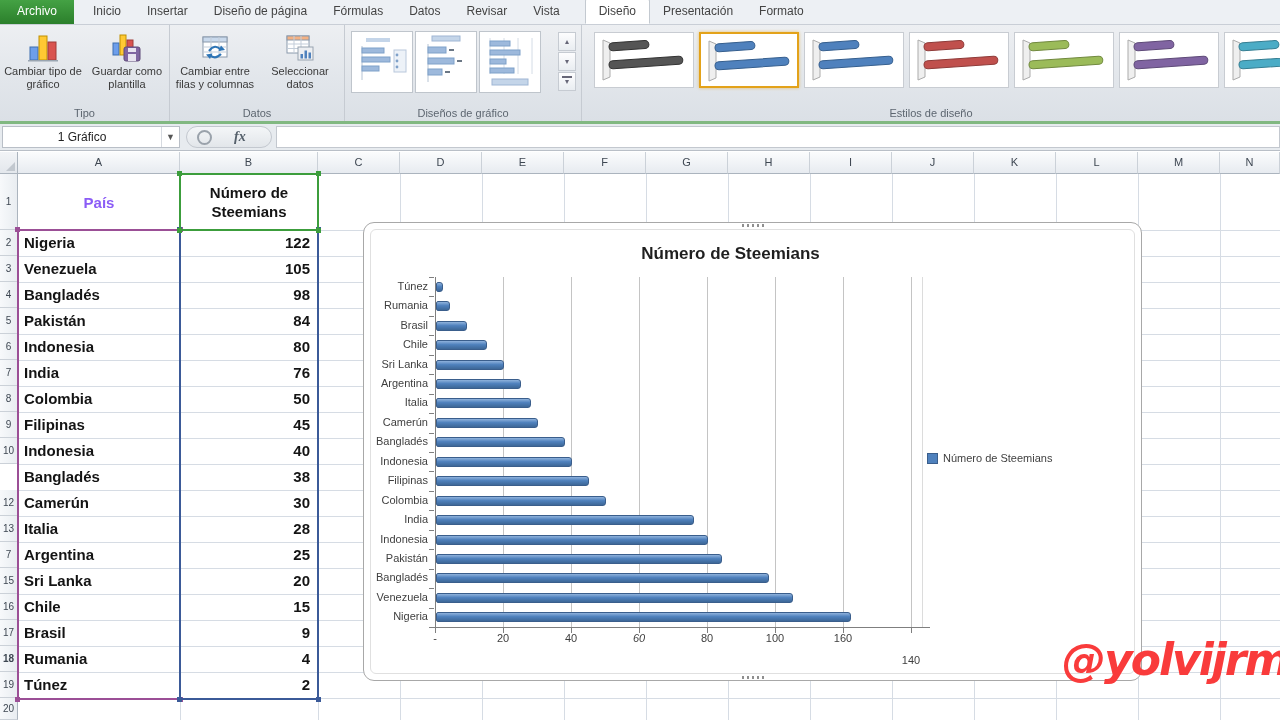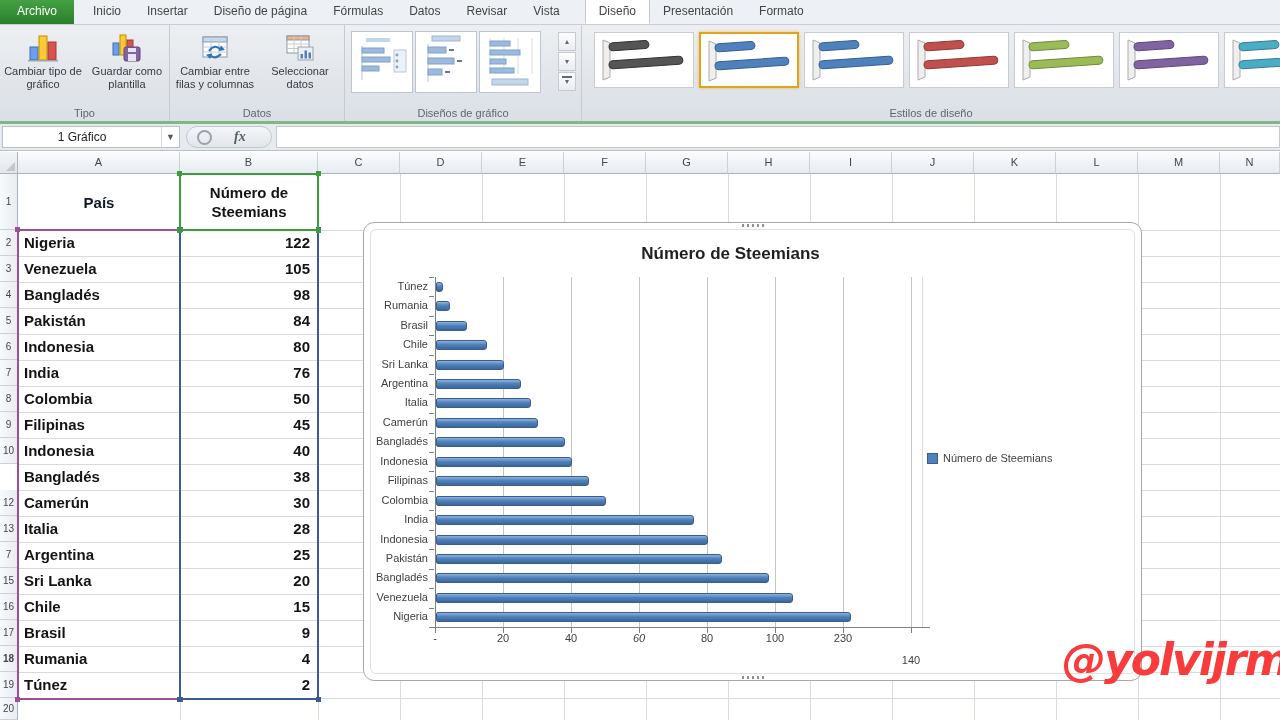--- a/index.html
+++ b/index.html
@@ -59,21 +59,21 @@
   .rhdr{position:absolute;left:0;width:18px;background:linear-gradient(90deg,#F7F9FB,#E9EDF1);
         border-right:1px solid #ABB4BE;border-bottom:1px solid #CBD1D8;box-sizing:border-box;
         font-size:10px;color:#3E4752;display:flex;align-items:center;justify-content:center;}
   .vline{position:absolute;top:174px;bottom:0;width:1px;background:#D6DCE4;}
   .hline{position:absolute;left:18px;right:0;height:1px;background:#D6DCE4;}
   .cellA{position:absolute;left:18px;width:162px;height:26px;line-height:26px;padding-left:6px;box-sizing:border-box;
          font-weight:bold;font-size:15px;color:#141414;white-space:nowrap;overflow:hidden;}
   .cellB{position:absolute;left:180px;width:138px;height:26px;line-height:26px;padding-right:8px;box-sizing:border-box;
          font-weight:bold;font-size:15px;color:#141414;text-align:right;}
   #cellA1{position:absolute;left:18px;top:174px;width:162px;height:56px;display:flex;align-items:center;justify-content:center;
-          font-weight:bold;font-size:15px;color:#0f172a;}
+          font-weight:bold;font-size:15px;color:#8b5cf6;}
   #cellB1{position:absolute;left:180px;top:174px;width:138px;height:56px;display:flex;align-items:center;justify-content:center;
           text-align:center;font-weight:bold;font-size:15px;line-height:19px;color:#141414;padding:0 12px;box-sizing:border-box;}
 
   
   .selrect{position:absolute;box-sizing:border-box;z-index:5;pointer-events:none;}
   #sel-cat{left:17px;top:229px;width:164px;height:471px;border:2px solid #9B4F96;}
   #sel-val{left:179px;top:229px;width:140px;height:471px;border:2px solid #3B5A98;}
   #sel-name{left:179px;top:173px;width:140px;height:58px;border:2px solid #3C9D3C;}
   .sq{position:absolute;width:5px;height:5px;}
   #sel-cat .sq{background:#9B4F96;} #sel-val .sq{background:#3B5A98;} #sel-name .sq{background:#3C9D3C;}
@@ -461,21 +461,21 @@
             <div class="ctick" style="left: 204px;"></div>
             <div class="cxlab" style="left: 180px; font-style: italic;">60</div>
             <div class="cgrid" style="left: 272px;"></div>
             <div class="ctick" style="left: 272px;"></div>
             <div class="cxlab" style="left: 248px;">80</div>
             <div class="cgrid" style="left: 340px;"></div>
             <div class="ctick" style="left: 340px;"></div>
             <div class="cxlab" style="left: 316px;">100</div>
             <div class="cgrid" style="left: 408px;"></div>
             <div class="ctick" style="left: 408px;"></div>
-            <div class="cxlab" style="left: 384px;">230</div>
+            <div class="cxlab" style="left: 384px;">160</div>
             <div class="cgrid" style="left: 476px;"></div>
             <div class="ctick" style="left: 476px;"></div>
             <div class="cxlab" style="left: 452px; margin-top: 22px;">140</div>
             <div class="cytick" style="top: 0px;"></div>
             <div class="cylab" style="top: 2.72px;">Túnez</div>
             <div class="cbar" style="top: 4.72px; width: 6.8px;"></div>
             <div class="cytick" style="top: 19.44px;"></div>
             <div class="cylab" style="top: 22.17px;">Rumania</div>
             <div class="cbar" style="top: 24.17px; width: 13.6px;"></div>
             <div class="cytick" style="top: 38.89px;"></div>

